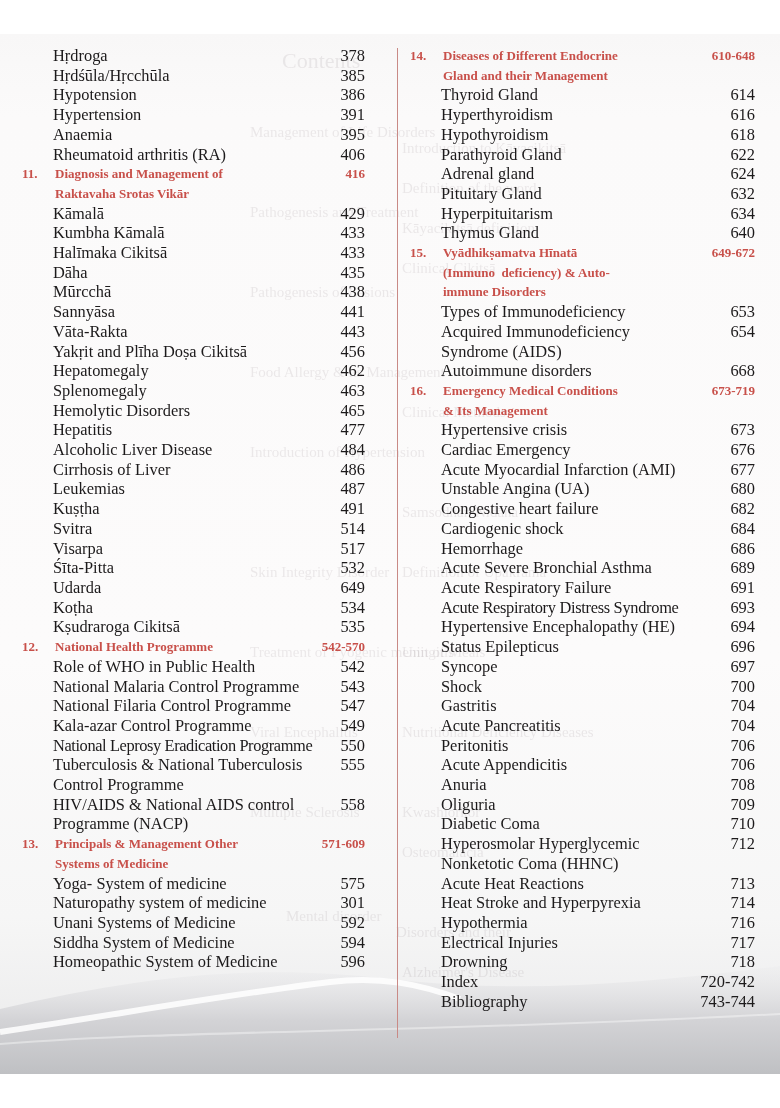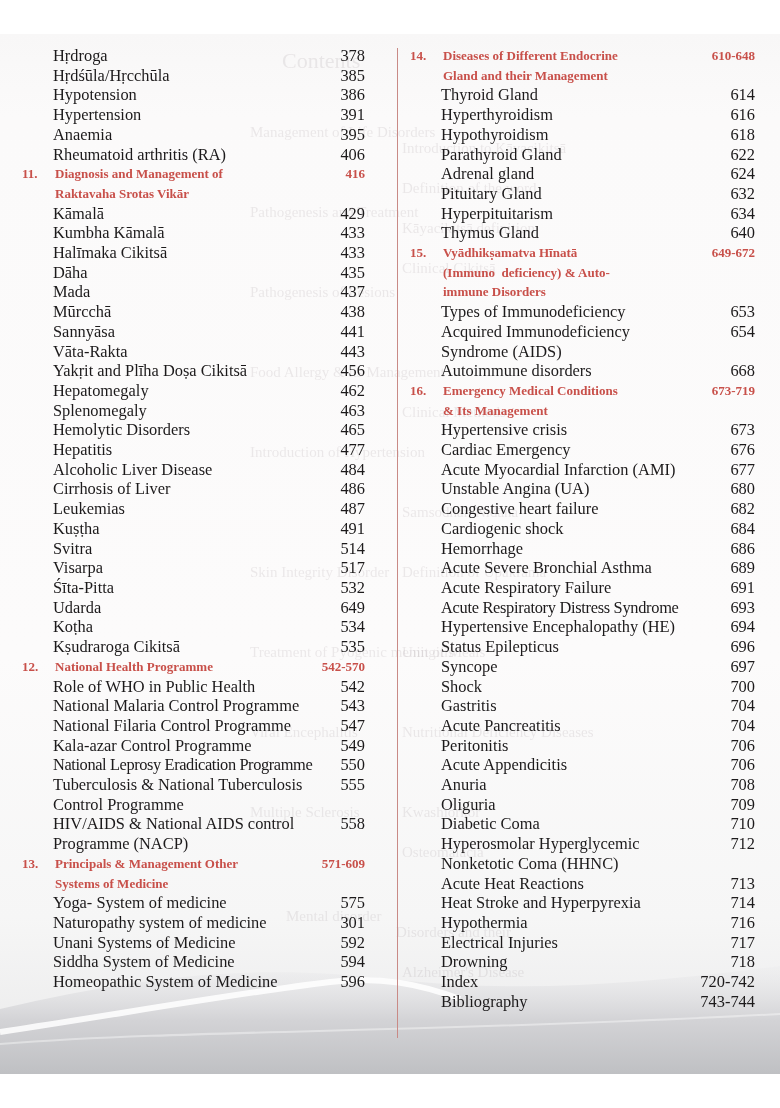--- a/index.html
+++ b/index.html
@@ -135,24 +135,20 @@
       </div>
     <div class="row">
         <span class="t">Halīmaka Cikitsā</span>
         <span class="p">433</span>
       </div>
     <div class="row">
         <span class="t">Dāha</span>
         <span class="p">435</span>
       </div>
     <div class="row">
-        <span class="t">Mada</span>
-        <span class="p">437</span>
-      </div>
-    <div class="row">
         <span class="t">Mūrcchā</span>
         <span class="p">438</span>
       </div>
     <div class="row">
         <span class="t">Sannyāsa</span>
         <span class="p">441</span>
       </div>
     <div class="row">
         <span class="t">Vāta-Rakta</span>
         <span class="p">443</span>

